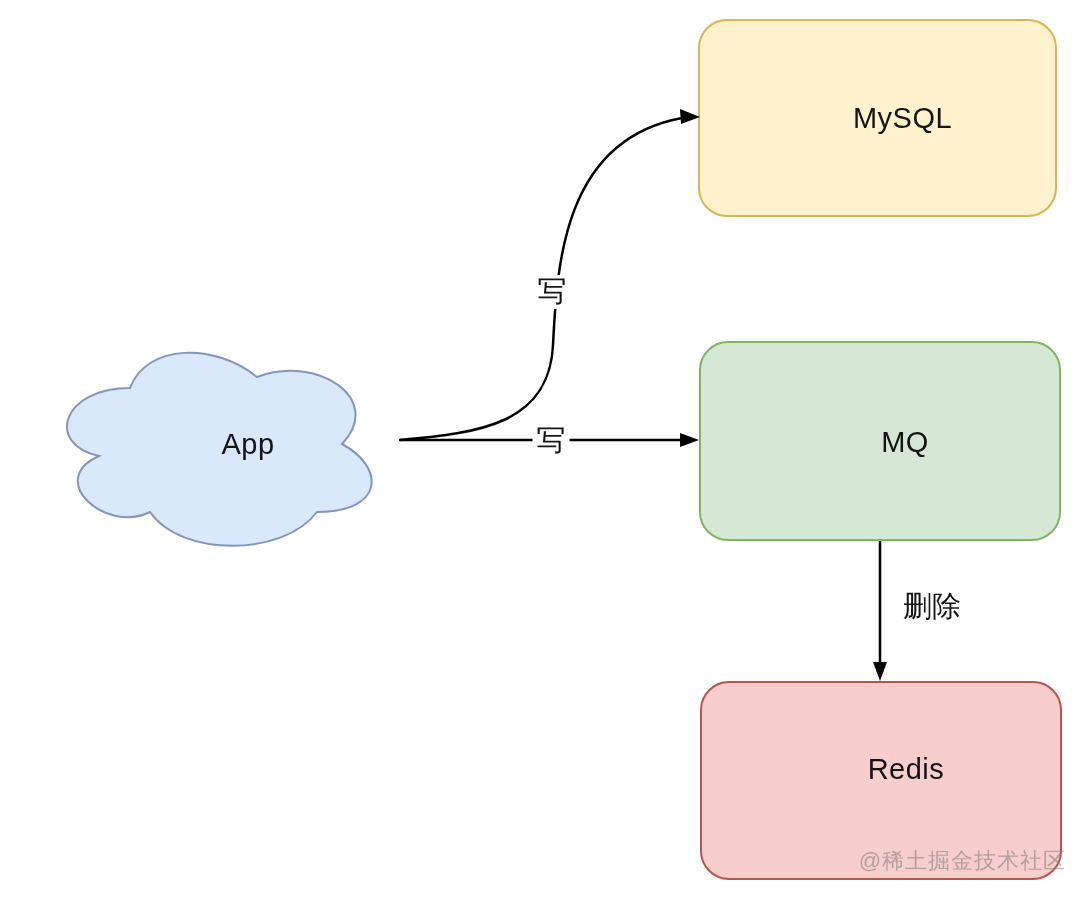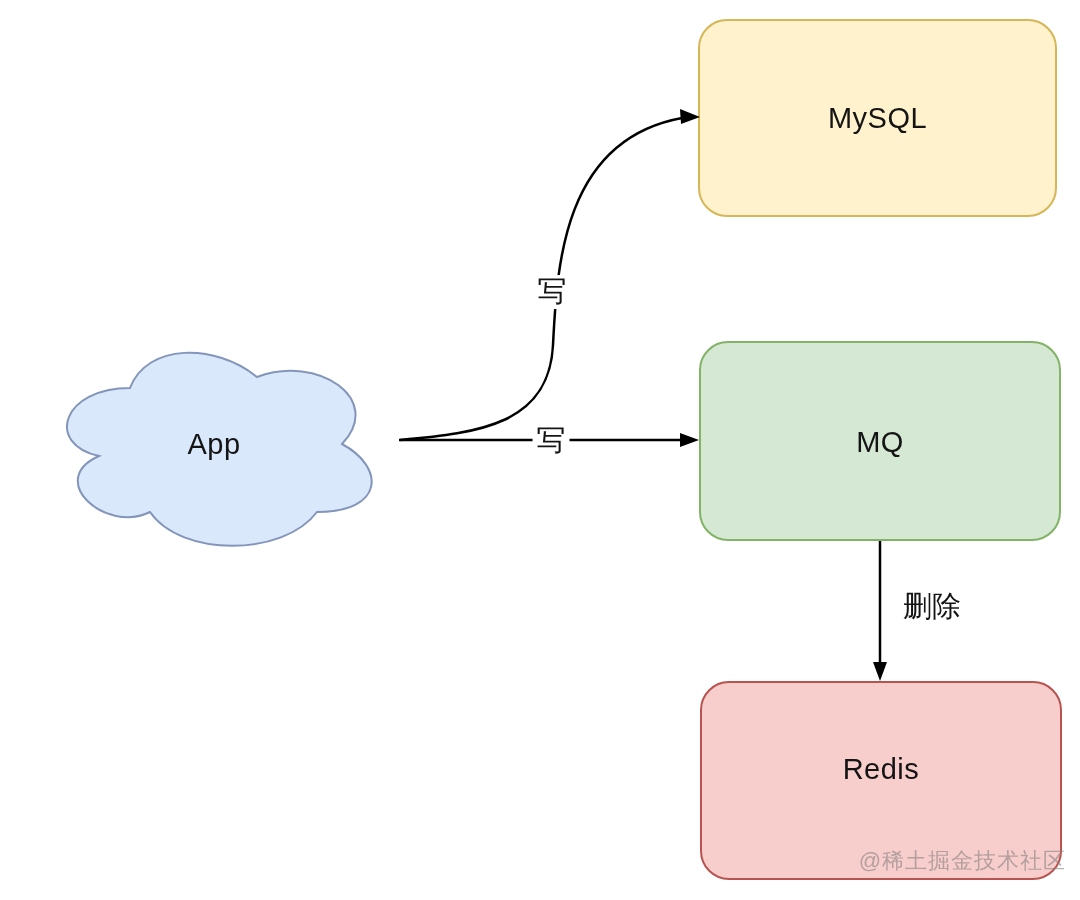--- a/index.html
+++ b/index.html
@@ -22,20 +22,21 @@
   }
   .node-label {
     position: absolute;
     display: flex;
     align-items: center;
     justify-content: center;
     color: #141414;
     font-size: 29px;
     letter-spacing: 0.5px;
     pointer-events: none;
+    padding-left: 25px;
   }
   .edge-label {
     position: absolute;
     transform: translate(-50%, -50%);
     background: #ffffff;
     color: #141414;
     font-size: 29px;
     line-height: 1.1;
     padding: 1px 4px;
     white-space: nowrap;
@@ -76,21 +77,21 @@
     <path fill="none" stroke-width="2.5" d="M 400 440 C 480 433, 549 424, 553 345 C 557 268, 562 140, 682 118" stroke="#000000"></path>
     <polygon points="700,117 680,109 681,124" fill="#000000"></polygon>
 
     <line stroke-width="2.5" x1="399" y1="440" x2="682" y2="440" stroke="#000000"></line>
     <polygon points="699,440 680,433 680,447" fill="#000000"></polygon>
 
     <line stroke-width="2.5" x1="880" y1="541" x2="880" y2="664" stroke="#000000"></line>
     <polygon points="880,681 873,662 887,662" fill="#000000"></polygon>
   </svg>
 
-  <div class="node-label" style="left:44px; top:332px; width:340px; height:225px;">App</div>
+  <div class="node-label" style="left:53px; top:332px; width:340px; height:225px;">App</div>
 
   <div class="node-label" style="left:699px; top:20px; width:357px; height:196px;">MySQL</div>
 
   <div class="node-label" style="left:700px; top:342px; width:360px; height:200px;">MQ</div>
 
   <div class="node-label" style="left:701px; top:682px; width:360px; height:175px;">Redis</div>
 
   <div class="edge-label" style="left:552px; top:292px;">写</div>
 
   <div class="edge-label" style="left:551px; top:441px;">写</div>

